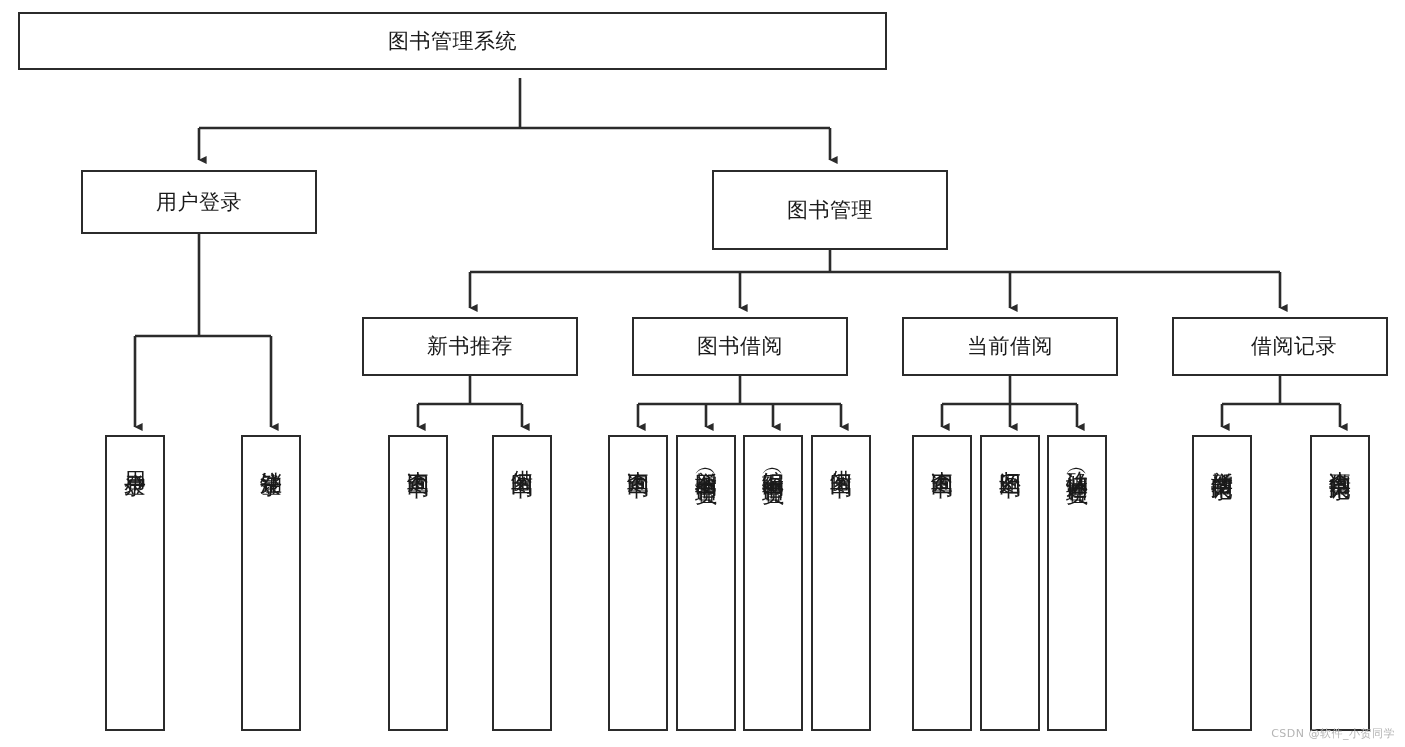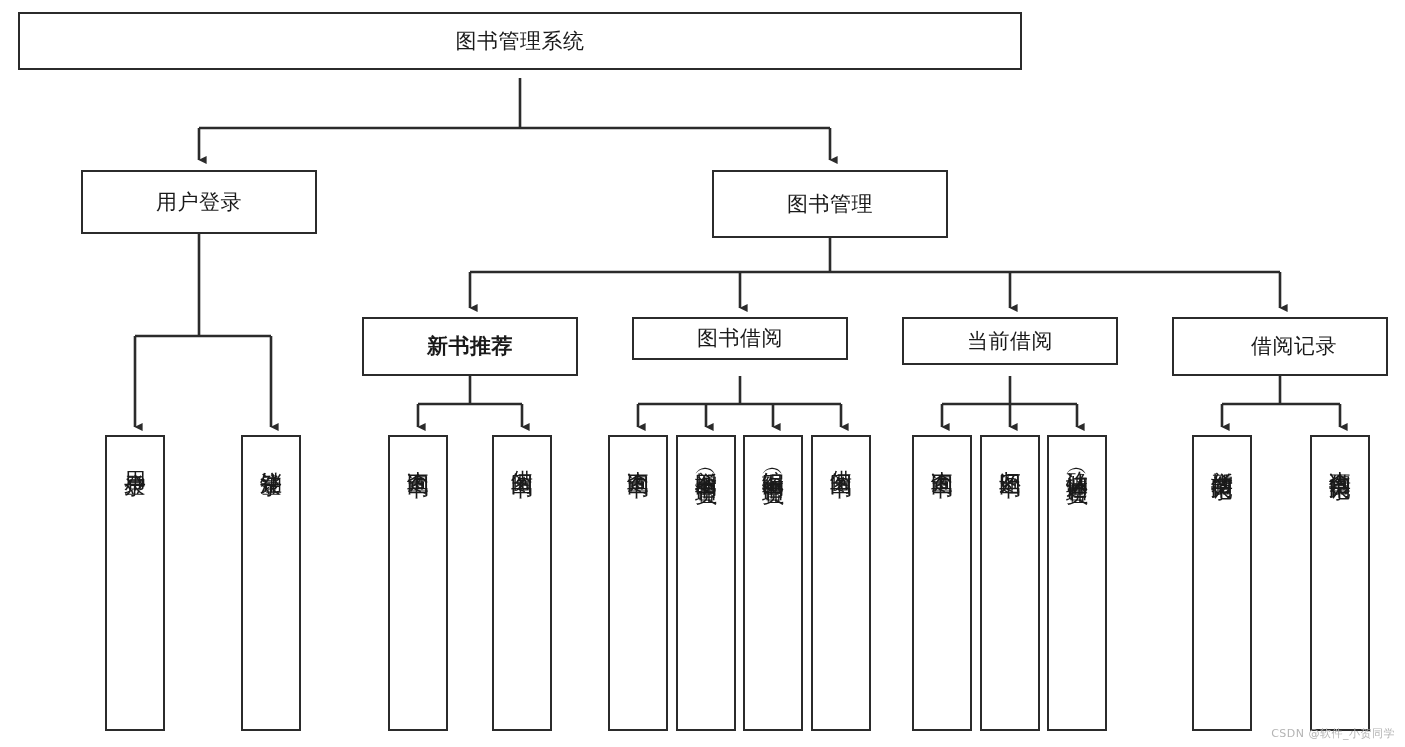--- a/index.html
+++ b/index.html
@@ -119,38 +119,38 @@
       <path d="M1010,404 L1010,427" marker-end="url(#arrowhead)"></path>
       <path d="M1077,404 L1077,427" marker-end="url(#arrowhead)"></path>
 
       <path d="M1280,376 L1280,404"></path>
       <path d="M1222,404 L1340,404"></path>
       <path d="M1222,404 L1222,427" marker-end="url(#arrowhead)"></path>
       <path d="M1340,404 L1340,427" marker-end="url(#arrowhead)"></path>
     </g>
   </svg>
 
-  <div class="node" style="left:18px; top:12px; width:1004px; height:58px;">
+  <div class="node" style="left:18px; top:12px; width:869px; height:58px;">
     <span class="node-label">图书管理系统</span>
   </div>
 
   <div class="node" style="left:81px; top:170px; width:236px; height:64px;">
     <span class="node-label">用户登录</span>
   </div>
-  <div class="node" style="left:712px; top:170px; width:236px; height:68px;">
+  <div class="node" style="left:712px; top:170px; width:236px; height:80px;">
     <span class="node-label">图书管理</span>
   </div>
 
-  <div class="node" style="left:362px; top:317px; width:216px; height:59px;font-weight:bold;">
+  <div class="node" style="left:362px; top:317px; width:216px; height:59px;">
     <span class="node-label">新书推荐</span>
   </div>
-  <div class="node" style="left:632px; top:317px; width:216px; height:43px;">
+  <div class="node" style="left:632px; top:317px; width:216px; height:59px;">
     <span class="node-label">图书借阅</span>
   </div>
-  <div class="node" style="left:902px; top:317px; width:216px; height:48px;">
+  <div class="node" style="left:902px; top:317px; width:216px; height:59px;">
     <span class="node-label">当前借阅</span>
   </div>
   <div class="node" style="left:1172px; top:317px; width:216px; height:59px;padding-left:28px;">
     <span class="node-label">借阅记录</span>
   </div>
 
   <div class="node vertical" style="left:105px; top:435px; width:60px; height:296px;">
     <span class="node-label">用户登录</span>
   </div>
   <div class="node vertical" style="left:241px; top:435px; width:60px; height:296px;">

